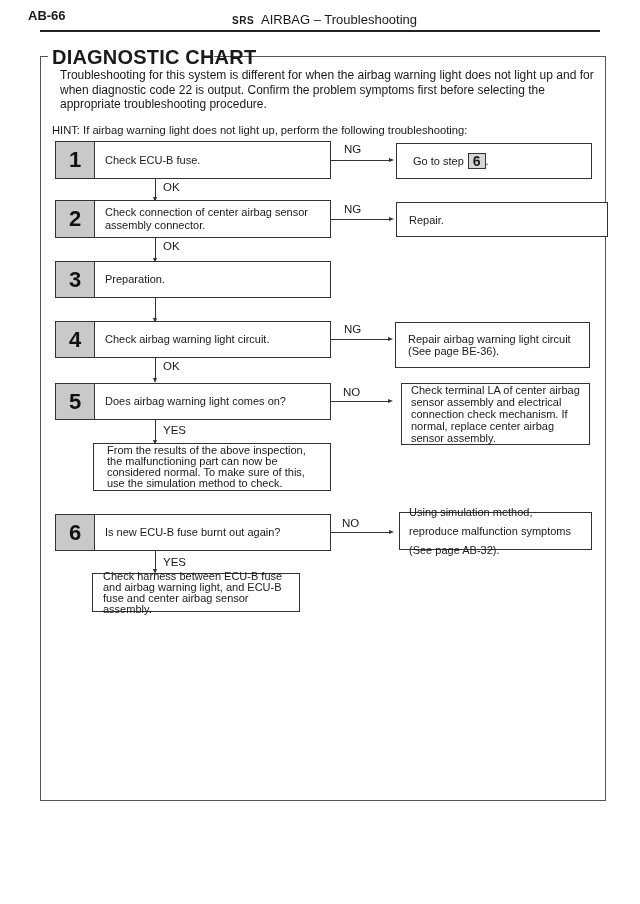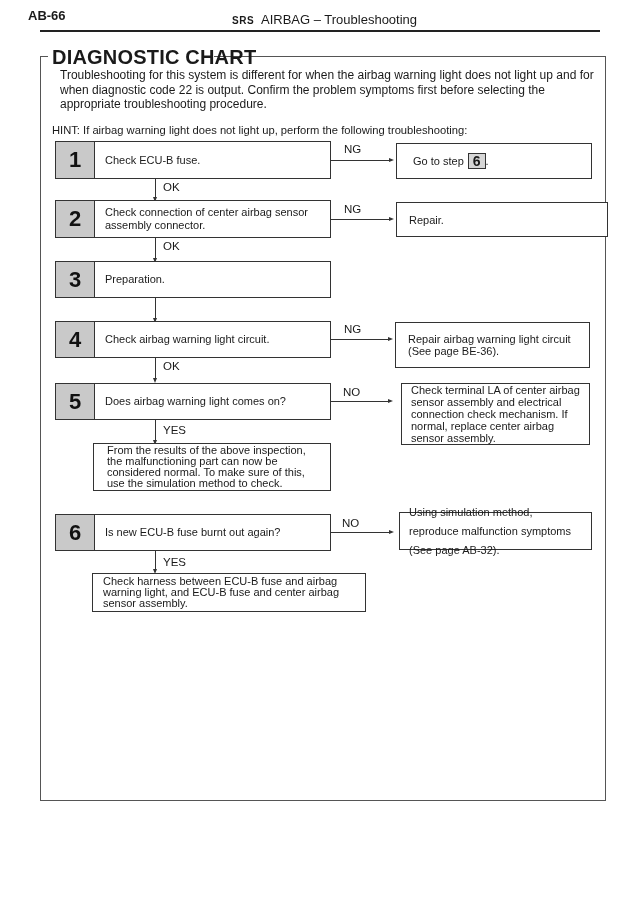--- a/index.html
+++ b/index.html
@@ -127,15 +127,15 @@
 </div>
 <div class="hline" style="left:331px;top:532px;width:58px;"></div>
 <div class="arrow-r" style="left:389px;top:530px;"></div>
 <div class="lbl" style="left:342px;top:517px;">NO</div>
 <div class="result" style="left:399px;top:512px;width:193px;height:38px;padding-left:9px;line-height:19px;">
   <span>Using simulation method, reproduce malfunction symptoms (See page AB-32).</span>
 </div>
 <div class="vline" style="left:155px;top:551px;height:20px;"></div>
 <div class="arrow-d" style="left:153px;top:569px;"></div>
 <div class="lbl" style="left:163px;top:556px;">YES</div>
-<div class="result" style="left:92px;top:573px;width:274px;height:39px;padding-left:10px;line-height:11px;">
+<div class="result" style="left:92px;top:573px;width:208px;height:39px;padding-left:10px;line-height:11px;">
   <span>Check harness between ECU-B fuse and airbag warning light, and ECU-B fuse and center airbag sensor assembly.</span>
 </div>
 
 </body></html>

